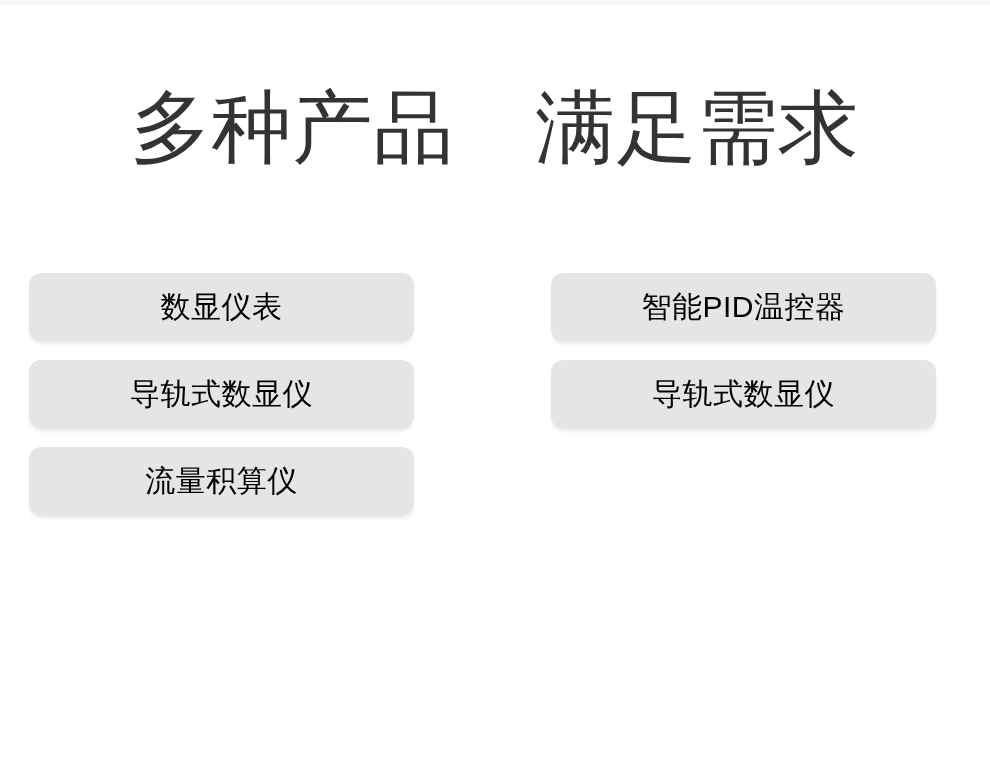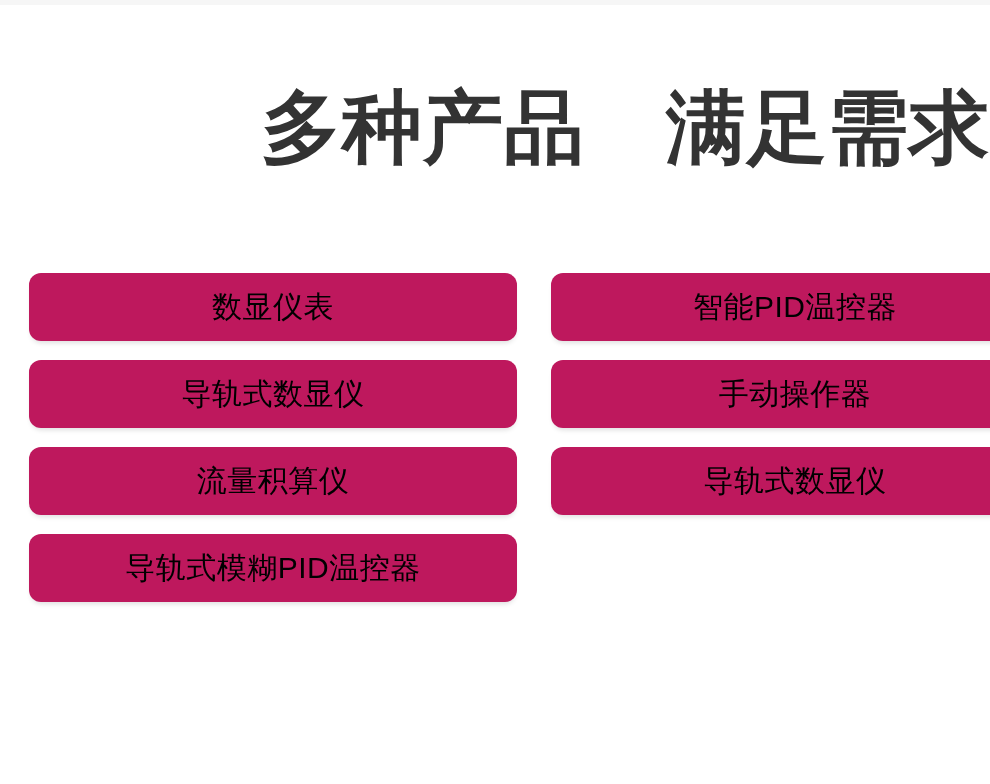--- a/index.html
+++ b/index.html
@@ -28,24 +28,24 @@
     top: 0;
     left: 0;
     width: 990px;
     height: 784px;
   }
   .section-title {
     position: absolute;
     left: 0;
     top: 78px;
     width: 990px;
-    text-align: right;
+    text-align: center;
     font-size: 80px;
     line-height: 100px;
-    font-weight: 700;
+    font-weight: 400;
     color: #333333;
     letter-spacing: 1px;
     white-space: pre;
   }
   .columns {
     position: absolute;
     left: 29px;
     top: 273px;
     width: 930px;
     height: 420px;
@@ -53,24 +53,24 @@
   .column {
     position: absolute;
     top: 0;
     width: 408px;
   }
   .column-left  { left: 0; }
   .column-right { left: 522px; }
 
   .product-card {
     position: relative;
-    width: 488px;
+    width: 385px;
     height: 68px;
     margin-bottom: 19px;
-    background: #be185d;
+    background: #e5e5e5;
     border-radius: 12px;
     box-shadow: 0 4px 5px -2px rgba(0, 0, 0, 0.13);
     display: flex;
     align-items: center;
     justify-content: center;
     box-sizing: border-box;
   }
   .product-card:last-child {
     margin-bottom: 0;
   }
@@ -97,31 +97,25 @@
     <div class="column column-left">
       <div class="product-card">
         <span class="product-label">数显仪表</span>
       </div>
       <div class="product-card">
         <span class="product-label">导轨式数显仪</span>
       </div>
       <div class="product-card">
         <span class="product-label">流量积算仪</span>
       </div>
-      <div class="product-card">
-        <span class="product-label">导轨式模糊PID温控器</span>
-      </div>
     </div>
 
     <div class="column column-right">
       <div class="product-card">
         <span class="product-label">智能PID温控器</span>
-      </div>
-      <div class="product-card">
-        <span class="product-label">手动操作器</span>
       </div>
       <div class="product-card">
         <span class="product-label">导轨式数显仪</span>
       </div>
     </div>
 
   </div>
 </div>
 
 </body></html>

